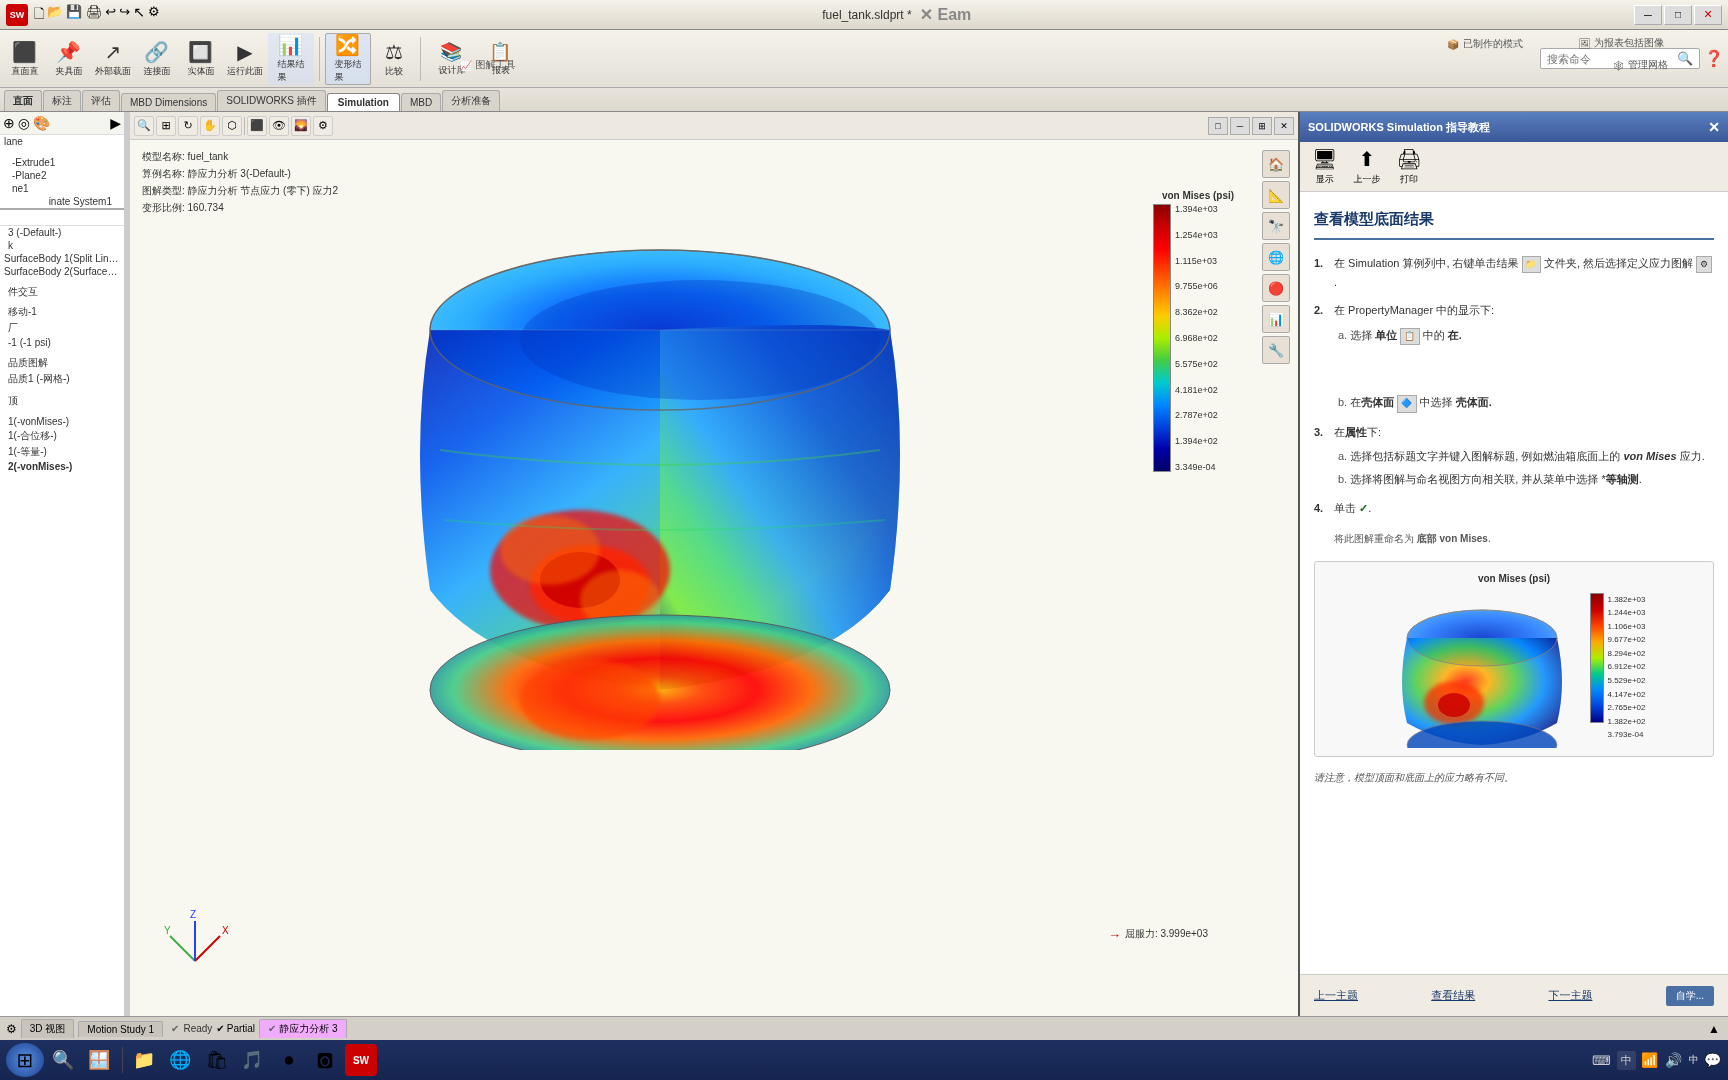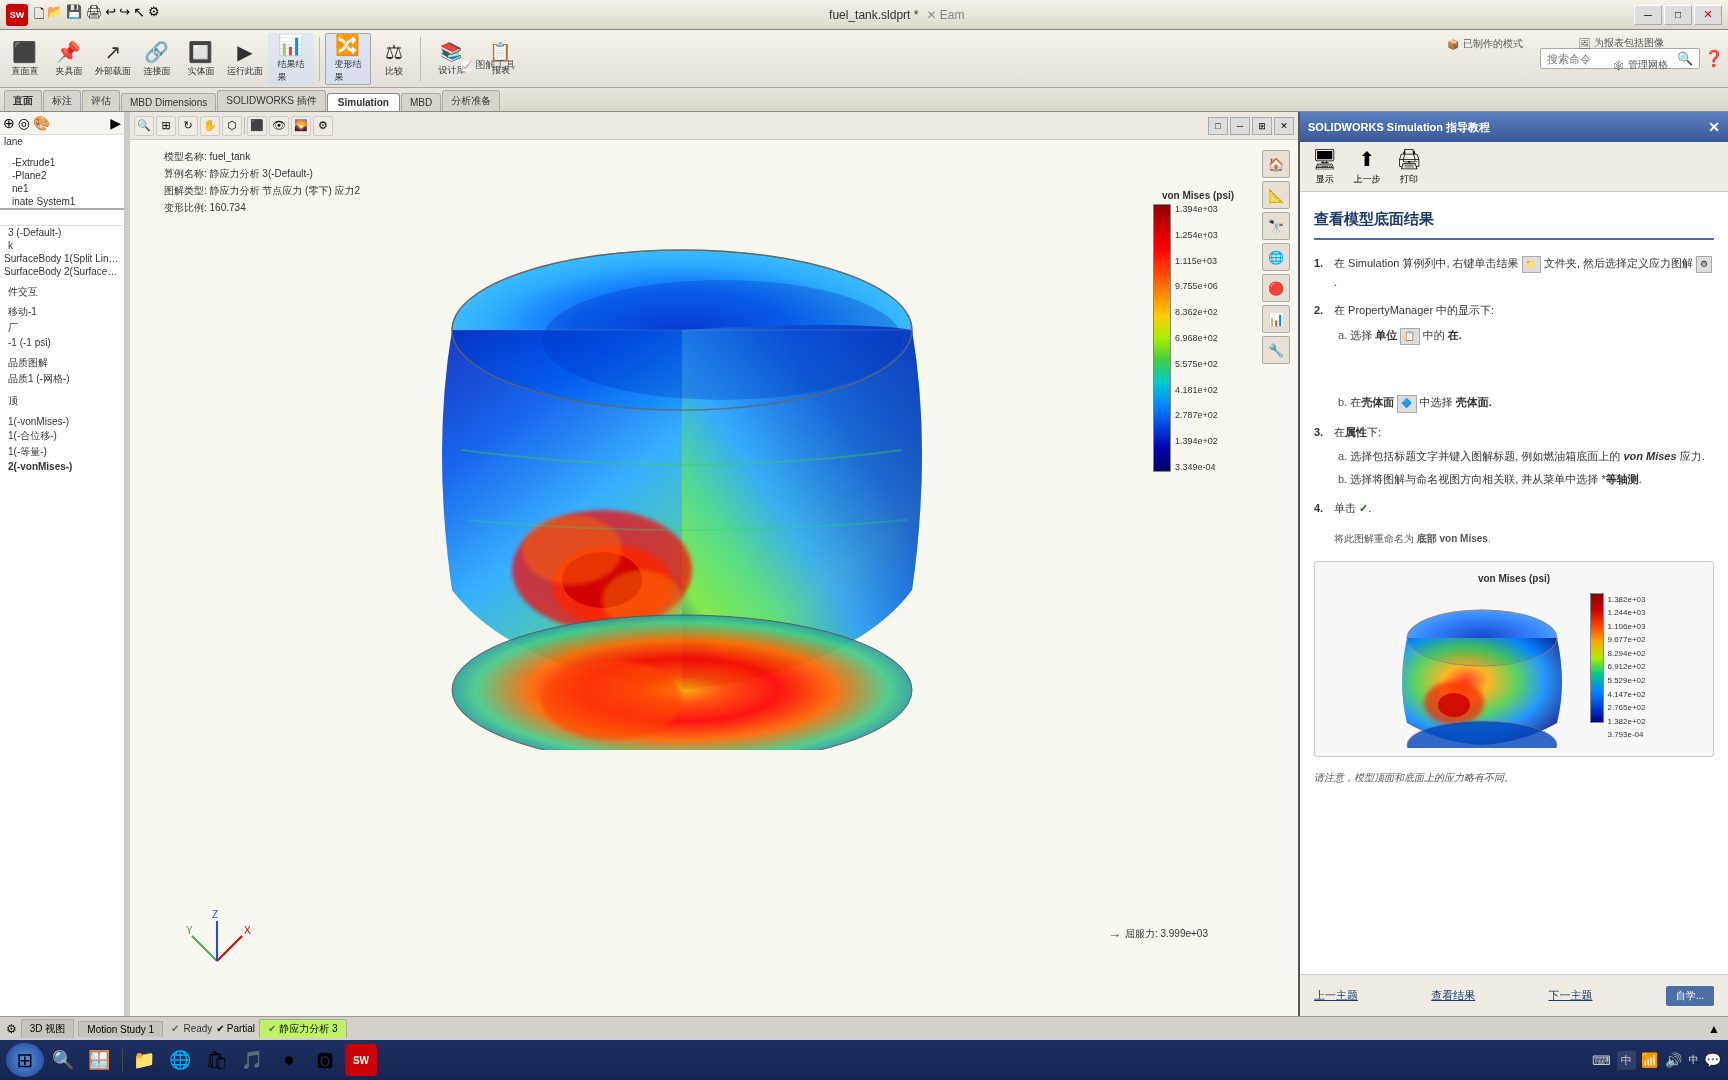--- a/index.html
+++ b/index.html
@@ -20,21 +20,21 @@
         <span>💾</span>
         <span>🖨</span>
         <span>↩</span>
         <span>↪</span>
         <span style="font-size:14px;">↖</span>
         <span>⚙</span>
       </div>
     </div>
     <div style="display:flex; align-items:center; gap:8px;">
       <span style="font-size:12px; color:#333;">fuel_tank.sldprt *</span>
-      <span style="color:#888; font-size:12px;">✕ Eam</span>
+      <span style="color:#888; font-size:16px;font-weight:bold;">✕ Eam</span>
     </div>
     <div style="display:flex; gap:2px;">
       <button style="width:28px;height:20px;background:#ddd;border:1px outset #fff;cursor:pointer;font-size:11px;">─</button>
       <button style="width:28px;height:20px;background:#ddd;border:1px outset #fff;cursor:pointer;font-size:10px;">□</button>
       <button style="width:28px;height:20px;background:#ddd;border:1px outset #fff;cursor:pointer;font-size:11px;color:#c00;">✕</button>
     </div>
   </div>
 
   <div style="height:58px; background:linear-gradient(to bottom,#f5f2ea,#e4e0d8); border-bottom:1px solid #aaa; display:flex; align-items:center; padding:2px 4px; gap:2px; position:relative;">
 
@@ -134,21 +134,21 @@
         <span style="cursor:pointer; font-size:14px;">◎</span>
         <span style="cursor:pointer; font-size:14px;">🎨</span>
         <span style="cursor:pointer; font-size:14px; margin-left:auto;">▶</span>
       </div>
 
       <div class="sidebar-item" style="padding:1px 4px;cursor:pointer;color:#333;font-size:10px;">lane</div>
       <div style="height:8px;"></div>
       <div style="padding:1px 12px;cursor:pointer;color:#333;font-size:10px;">-Extrude1</div>
       <div style="padding:1px 12px;cursor:pointer;color:#333;font-size:10px;">-Plane2</div>
       <div style="padding:1px 12px;cursor:pointer;color:#333;font-size:10px;">ne1</div>
-      <div style="padding:1px 12px;cursor:pointer;color:#333;font-size:10px;border-bottom:2px solid #aaa;">inate System1</div>
+      <div style="padding:1px 12px;cursor:pointer;color:#333;font-size:10px;border-bottom:2px solid #aaa;text-align:right;">inate System1</div>
       <div style="height:8px;"></div>
       <div style="height:8px; border-bottom:1px solid #ddd;"></div>
       <div style="padding:1px 8px;cursor:pointer;color:#333;font-size:10px;">3 (-Default-)</div>
       <div style="padding:1px 8px;cursor:pointer;color:#333;font-size:10px;">k</div>
       <div style="padding:1px 4px;cursor:pointer;color:#333;font-size:10px;overflow:hidden;text-overflow:ellipsis;white-space:nowrap;">SurfaceBody 1(Split Line1) (</div>
       <div style="padding:1px 4px;cursor:pointer;color:#333;font-size:10px;overflow:hidden;text-overflow:ellipsis;white-space:nowrap;">SurfaceBody 2(Surface-Plan</div>
       <div style="height:6px;"></div>
       <div style="padding:1px 8px;cursor:pointer;color:#333;font-size:10px;">件交互</div>
       <div style="height:4px;"></div>
       <div style="padding:1px 8px;cursor:pointer;color:#333;font-size:10px;">移动-1</div>
@@ -186,21 +186,21 @@
         <div style="margin-left:auto; display:flex; gap:2px; align-items:center;">
           <span style="display:flex;gap:2px;">
             <span style="width:20px;height:18px;cursor:pointer;border:1px solid #aaa;background:#ddd;display:flex;align-items:center;justify-content:center;font-size:9px;">□</span>
             <span style="width:20px;height:18px;cursor:pointer;border:1px solid #aaa;background:#ddd;display:flex;align-items:center;justify-content:center;font-size:9px;">─</span>
             <span style="width:20px;height:18px;cursor:pointer;border:1px solid #aaa;background:#ddd;display:flex;align-items:center;justify-content:center;font-size:9px;">⊞</span>
             <span style="width:20px;height:18px;cursor:pointer;border:1px solid #aaa;background:#ddd;display:flex;align-items:center;justify-content:center;font-size:9px;">✕</span>
           </span>
         </div>
       </div>
 
-      <div style="flex:1; position:relative; overflow:hidden;margin-left:22px;">
+      <div style="flex:1; position:relative; overflow:hidden;">
 
         <div style="position:absolute;top:8px;left:12px;font-size:10px;color:#333;line-height:1.7;z-index:10;">
           <div>模型名称: fuel_tank</div>
           <div>算例名称: 静应力分析 3(-Default-)</div>
           <div>图解类型: 静应力分析 节点应力 (零下) 应力2</div>
           <div>变形比例: 160.734</div>
         </div>
 
         <div style="position:absolute;right:8px;top:10px;display:flex;flex-direction:column;gap:3px;z-index:10;">
           <div style="width:28px;height:28px;background:#e8e0d4;border:1px solid #aaa;cursor:pointer;display:flex;align-items:center;justify-content:center;font-size:13px;border-radius:2px;">🏠</div>
@@ -455,21 +455,21 @@
       <span>Motion Study 1</span>
     </div>
     <div style="display:flex;align-items:center;gap:4px;margin-left:4px;">
       <span style="color:#666;">✔</span>
       <span style="color:#333;">Ready</span>
     </div>
     <div style="display:flex;align-items:center;gap:2px;">
       <span>✔</span>
       <span>Partial</span>
     </div>
-    <div style="padding:2px 8px;background:#bef264;border:1px solid #aaa;border-bottom:none;cursor:pointer;font-size:10px;border-radius:2px 2px 0 0;">
+    <div style="padding:2px 8px;background:#f0abfc;border:1px solid #aaa;border-bottom:none;cursor:pointer;font-size:10px;border-radius:2px 2px 0 0;">
       <span style="color:#666;">✔</span> <span>静应力分析 3</span>
     </div>
 
     <div style="margin-left:auto;font-size:12px;cursor:pointer;padding:2px;">▲</div>
   </div>
 
   <div style="height:40px; background:linear-gradient(to bottom,#1e3060,#162550); display:flex; align-items:center; padding:0 6px; gap:4px;">
     <div style="width:38px;height:34px;background:radial-gradient(circle,#5a90e0,#1a4090);border-radius:50%;display:flex;align-items:center;justify-content:center;cursor:pointer;font-size:20px;">⊞</div>
     <div style="width:32px;height:32px;cursor:pointer;display:flex;align-items:center;justify-content:center;font-size:18px;">🔍</div>
     <div style="width:32px;height:32px;cursor:pointer;display:flex;align-items:center;justify-content:center;font-size:18px;">🪟</div>

